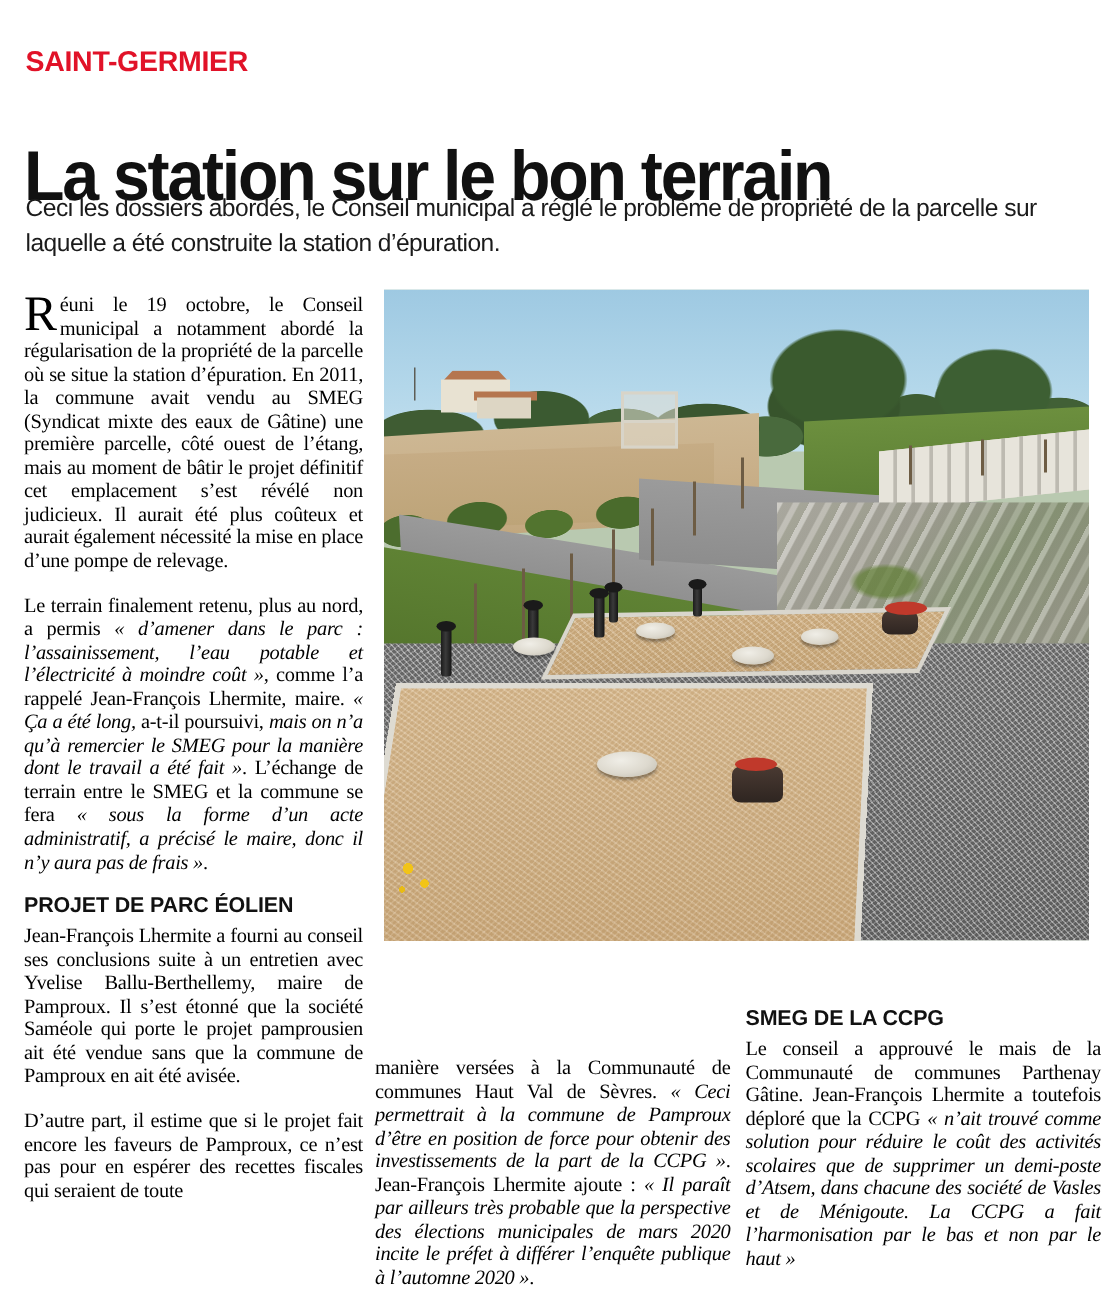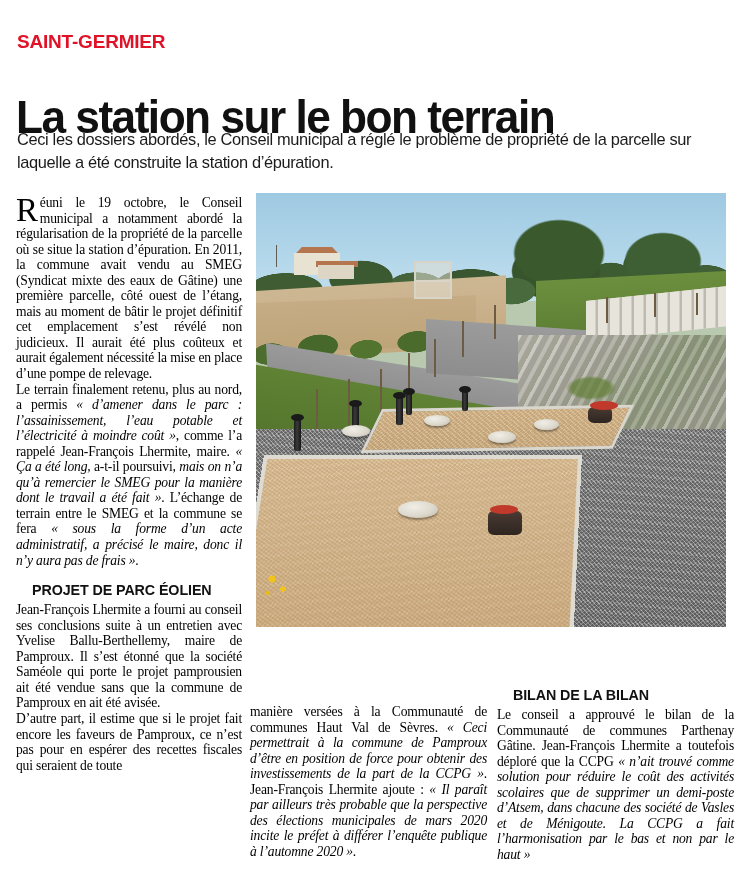--- a/index.html
+++ b/index.html
@@ -317,21 +317,21 @@
     font-family: "Liberation Serif", serif;
     font-size: 13.6px;
     line-height: 15.55px;
     text-align: justify;
     color: #000000;
     letter-spacing: -0.18px;
     -webkit-hyphens: auto;
     hyphens: auto;
   }
   .col p { margin: 0; }
-  .col p + p { margin-top: 0px; }
+  .col p + p { margin-top: 14px; }
 
   #col1 { left: 16px; top: 183px; width: 226px; }
   #col2 { left: 250px; top: 664px; width: 237px; margin-top: 28px; }
   #col3 { left: 497px; top: 659px; width: 237px; }
 
   .dropcap-para::first-letter {
     float: left;
     font-family: "Liberation Serif", serif;
     font-size: 33px;
     line-height: 27px;
@@ -341,21 +341,21 @@
   }
 
   .subhead {
     font-family: "Liberation Sans", sans-serif;
     font-weight: bold;
     font-size: 14.3px;
     line-height: 17px;
     letter-spacing: -0.1px;
     color: #111111;
     text-align: left;
-    margin: 16px;
+    margin: 0;
   }
   #col1 .subhead { margin-top: 14px; margin-bottom: 3px; }
   #col3 .subhead { margin-bottom: 3px; }
 
   em { font-style: italic; }
 </style>
 </head>
 <body>
 
 <div class="page">
@@ -435,17 +435,17 @@
     <h2 class="subhead">PROJET DE PARC ÉOLIEN</h2>
     <p>Jean-François Lhermite a fourni au conseil ses conclusions suite à un entretien avec Yvelise Ballu-Berthellemy, maire de Pamproux. Il s’est étonné que la société Saméole qui porte le projet pamprousien ait été vendue sans que la commune de Pamproux en ait été avisée.</p>
     <p>D’autre part, il estime que si le projet fait encore les faveurs de Pamproux, ce n’est pas pour en espérer des recettes fiscales qui seraient de toute</p>
   </div>
 
   <div class="col" id="col2">
     <p><span>manière versées à la Communauté de communes Haut Val de Sèvres. </span><em>« Ceci permettrait à la commune de Pamproux d’être en position de force pour obtenir des investissements de la part de la CCPG »</em><span>. Jean-François Lhermite ajoute : </span><em>« Il paraît par ailleurs très probable que la perspective des élections municipales de mars 2020 incite le préfet à différer l’enquête publique à l’automne 2020 »</em><span>.</span></p>
   </div>
 
   <div class="col" id="col3">
-    <h2 class="subhead">BILAN DE LA BILAN</h2>
-    <p><span>Le conseil a approuvé le bilan de la Communauté de communes Parthenay Gâtine. Jean-François Lhermite a toutefois déploré que la CCPG </span><em>« n’ait trouvé comme solution pour réduire le coût des activités scolaires que de supprimer un demi-poste d’Atsem, dans chacune des société de Vasles et de Ménigoute. La CCPG a fait l’harmonisation par le bas et non par le haut »</em></p>
+    <h2 class="subhead">SMEG DE LA CCPG</h2>
+    <p><span>Le conseil a approuvé le mais de la Communauté de communes Parthenay Gâtine. Jean-François Lhermite a toutefois déploré que la CCPG </span><em>« n’ait trouvé comme solution pour réduire le coût des activités scolaires que de supprimer un demi-poste d’Atsem, dans chacune des société de Vasles et de Ménigoute. La CCPG a fait l’harmonisation par le bas et non par le haut »</em></p>
   </div>
 
 </div>
 
 </body></html>

